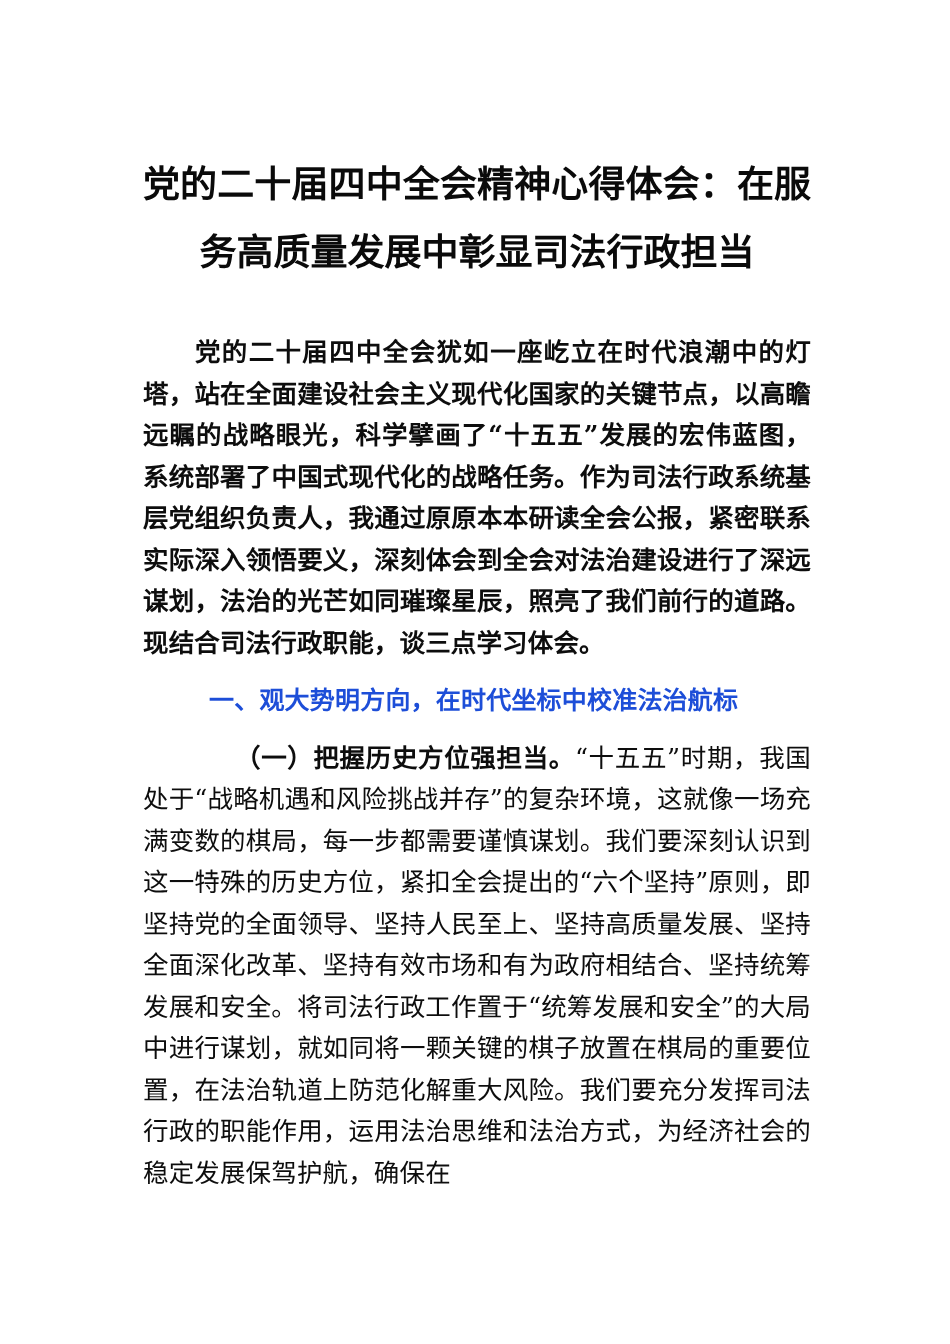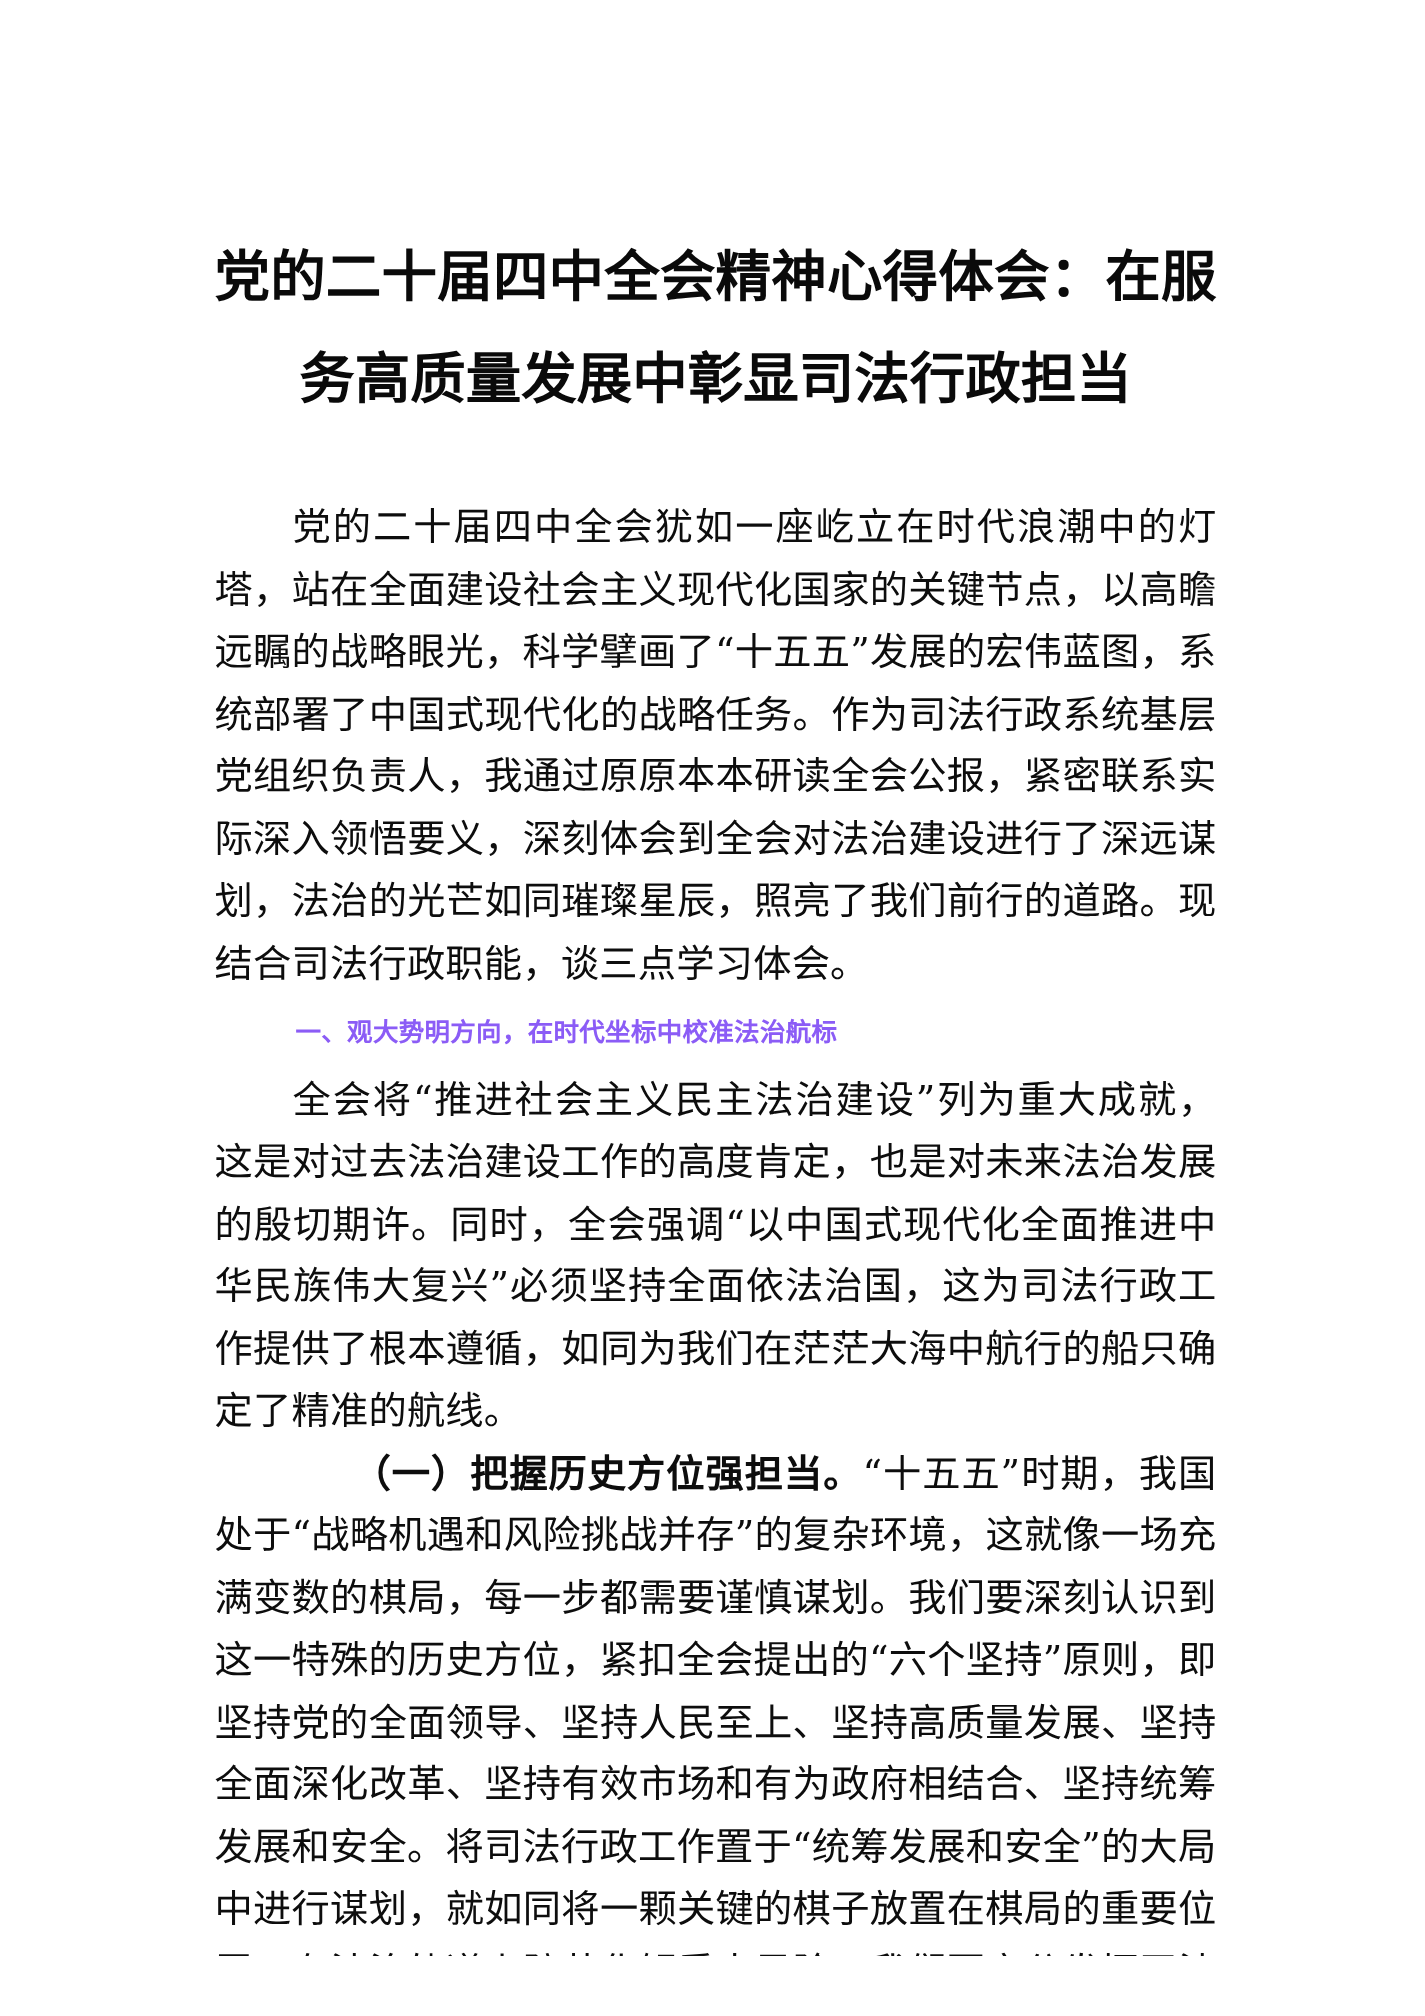--- a/index.html
+++ b/index.html
@@ -50,40 +50,40 @@
     text-align-last: justify;
     padding: 0 0px;
   }
   .doc-title .tline-2 {
   }
 
   
   .section-heading {
     font-family: "Liberation Sans", "DejaVu Sans", sans-serif;
     font-weight: 700;
-    font-size: 17px;
+    font-size: 25px;
     line-height: 41.5px;
-    margin: 4px;
+    margin: 16px;
     text-indent: 50px;
-    color: #8b5cf6;
+    color: #1d4ed8;
     letter-spacing: 0.2px;
   }
 
   
   .para {
     font-family: "DejaVu Serif", "Liberation Serif", serif;
     font-size: 25.5px;
     line-height: 41.5px;
     margin: 0;
     text-indent: 52px;
     text-align: justify;
     text-align-last: left;
     letter-spacing: 0.15px;
     color: #0d0d0d;
-    font-weight: 400;
+    font-weight: 700;
   }
 
   .para.lead-bold { font-weight: 400; }
 
   .para .runin {
     font-weight: 600;
     margin-left: 40px;
   }
 
   .spacer-title-to-body { height: 46px; }
@@ -101,18 +101,17 @@
       <span class="tline tline-1">党的二十届四中全会精神心得体会：在服</span>
       <span class="tline tline-2">务高质量发展中彰显司法行政担当</span>
     </h1>
 
     <div class="spacer-title-to-body"></div>
 
     <p class="para">党的二十届四中全会犹如一座屹立在时代浪潮中的灯塔，站在全面建设社会主义现代化国家的关键节点，以高瞻远瞩的战略眼光，科学擘画了“十五五”发展的宏伟蓝图，系统部署了中国式现代化的战略任务。作为司法行政系统基层党组织负责人，我通过原原本本研读全会公报，紧密联系实际深入领悟要义，深刻体会到全会对法治建设进行了深远谋划，法治的光芒如同璀璨星辰，照亮了我们前行的道路。现结合司法行政职能，谈三点学习体会。</p>
 
     <h2 class="section-heading">一、观大势明方向，在时代坐标中校准法治航标</h2>
 
-    <p class="para">全会将“推进社会主义民主法治建设”列为重大成就，这是对过去法治建设工作的高度肯定，也是对未来法治发展的殷切期许。同时，全会强调“以中国式现代化全面推进中华民族伟大复兴”必须坚持全面依法治国，这为司法行政工作提供了根本遵循，如同为我们在茫茫大海中航行的船只确定了精准的航线。</p>
 
     <p class="para lead-bold"><span class="runin">（一）把握历史方位强担当。</span><span>“十五五”时期，我国处于“战略机遇和风险挑战并存”的复杂环境，这就像一场充满变数的棋局，每一步都需要谨慎谋划。我们要深刻认识到这一特殊的历史方位，紧扣全会提出的“六个坚持”原则，即坚持党的全面领导、坚持人民至上、坚持高质量发展、坚持全面深化改革、坚持有效市场和有为政府相结合、坚持统筹发展和安全。将司法行政工作置于“统筹发展和安全”的大局中进行谋划，就如同将一颗关键的棋子放置在棋局的重要位置，在法治轨道上防范化解重大风险。我们要充分发挥司法行政的职能作用，运用法治思维和法治方式，为经济社会的稳定发展保驾护航，确保在</span></p>
 
   </div>
 </div>
 
 </body></html>

